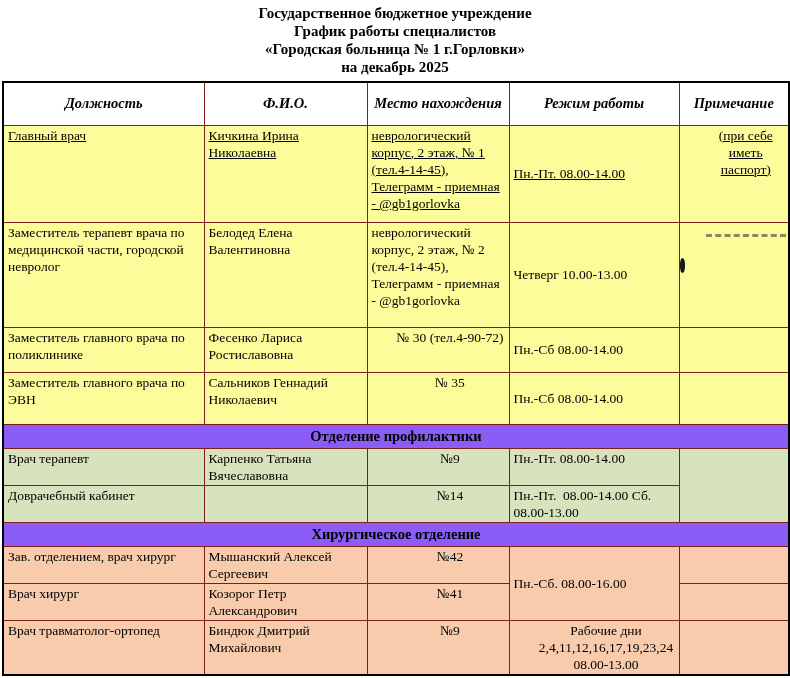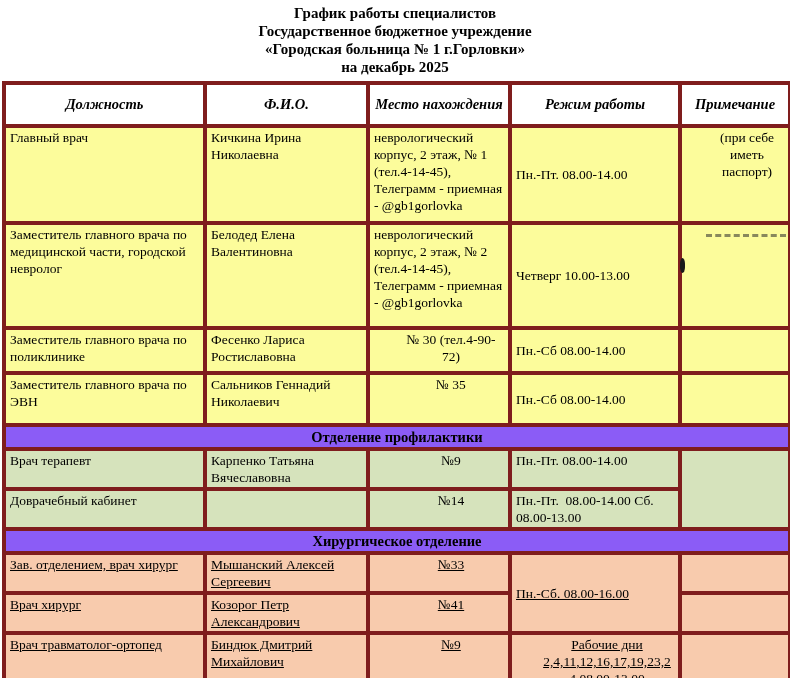--- a/index.html
+++ b/index.html
@@ -29,21 +29,21 @@
     width: 786px;
     margin: 5px 2px 0 2px;
     border: 2px solid #000;
   }
   col.c1 { width: 201px; }
   col.c2 { width: 163px; }
   col.c3 { width: 142px; }
   col.c4 { width: 170px; }
   col.c5 { width: 110px; }
   th, td {
-    border: 4px solid #7f1d1d;
+    border: 1px solid #7f1d1d;
     padding: 1px 4px;
     font-size: 13.5px;
     line-height: 17px;
     vertical-align: top;
     overflow: hidden;
     word-wrap: break-word;
   }
   th {
     font-weight: bold;
     font-style: italic;
@@ -55,26 +55,26 @@
   td.section-title {
     text-align: center;
     font-weight: bold;
     font-size: 14.5px;
     background: #8b5cf6;
     vertical-align: middle;
     padding: 1px 2px;
   }
   .bg-y { background: #FCFC9B; }
   .bg-g { background: #D6E3BC; }
-  .bg-o { background: #F8CBAD; text-decoration: underline; }
+  .bg-o { background: #F8CBAD; }
   .ctr { text-align: center; padding-left: 28px; }
   .mid { vertical-align: middle; }
   .pre { white-space: pre-wrap; }
   tr.h43 { height: 43px; }
-  tr.h97 { height: 97px; }
+  tr.h97 { height: 97px; text-decoration: underline; }
   tr.h105 { height: 105px; }
   tr.h45 { height: 45px; }
   tr.h53 { height: 52px; margin-left: 28px; }
   tr.h24 { height: 24px; }
   tr.h35 { height: 35px; margin-top: 32px; }
   tr.h34 { height: 34px; margin-top: 26px; }
   tr.h47 { height: 47px; }
   
   .artifact-dashes {
     position: absolute;
@@ -93,22 +93,22 @@
     background: #1a1a1a;
     border-radius: 50% / 40%;
   }
 </style>
 </head>
 <body>
 
 <div class="page">
 
   <div class="doc-title">
+    <div>Государственное бюджетное учреждение</div>
     <div>График работы специалистов</div>
-    <div>Государственное бюджетное учреждение</div>
     <div>«Городская больница № 1 г.Горловки»</div>
     <div>на декабрь 2025</div>
   </div>
 
   <table class="schedule">
     <colgroup>
       <col class="c1">
         <col class="c2">
         <col class="c3">
         <col class="c4">
@@ -125,21 +125,21 @@
     </tr>
 
     <tr class="h97">
       <td class="bg-y">Главный врач</td>
       <td class="bg-y">Кичкина Ирина Николаевна</td>
       <td class="bg-y">неврологический корпус, 2 этаж, № 1 (тел.4-14-45), Телеграмм - приемная - @gb1gorlovka</td>
       <td class="bg-y mid">Пн.-Пт. 08.00-14.00</td>
       <td class="bg-y ctr">(при себе иметь паспорт)</td>
     </tr>
     <tr class="h105">
-      <td class="bg-y">Заместитель главного врача по медицинской части, городской невролог</td>
+      <td class="bg-y">Заместитель терапевт врача по медицинской части, городской невролог</td>
       <td class="bg-y">Белодед Елена Валентиновна</td>
       <td class="bg-y">неврологический корпус, 2 этаж, № 2 (тел.4-14-45), Телеграмм - приемная - @gb1gorlovka</td>
       <td class="bg-y mid">Четверг 10.00-13.00</td>
       <td class="bg-y"></td>
     </tr>
     <tr class="h45">
       <td class="bg-y">Заместитель главного врача по поликлинике</td>
       <td class="bg-y">Фесенко Лариса Ростиславовна</td>
       <td class="bg-y ctr">№ 30 (тел.4-90-72)</td>
       <td class="bg-y mid">Пн.-Сб 08.00-14.00</td>
@@ -169,21 +169,21 @@
       <td class="bg-g ctr">№14</td>
       <td class="bg-g pre">Пн.-Пт.  08.00-14.00 Сб. 08.00-13.00</td>
     </tr>
 
     <tr class="h24">
       <td class="section-title" colspan="5">Хирургическое отделение</td>
     </tr>
     <tr class="h34">
       <td class="bg-o">Зав. отделением, врач хирург</td>
       <td class="bg-o">Мышанский Алексей Сергеевич</td>
-      <td class="bg-o ctr">№33</td>
+      <td class="bg-o ctr">№42</td>
       <td class="bg-o mid" rowspan="2">Пн.-Сб. 08.00-16.00</td>
       <td class="bg-o"></td>
     </tr>
     <tr class="h35">
       <td class="bg-o">Врач хирург</td>
       <td class="bg-o">Козорог Петр Александрович</td>
       <td class="bg-o ctr">№41</td>
       <td class="bg-o"></td>
     </tr>
     <tr class="h47">

